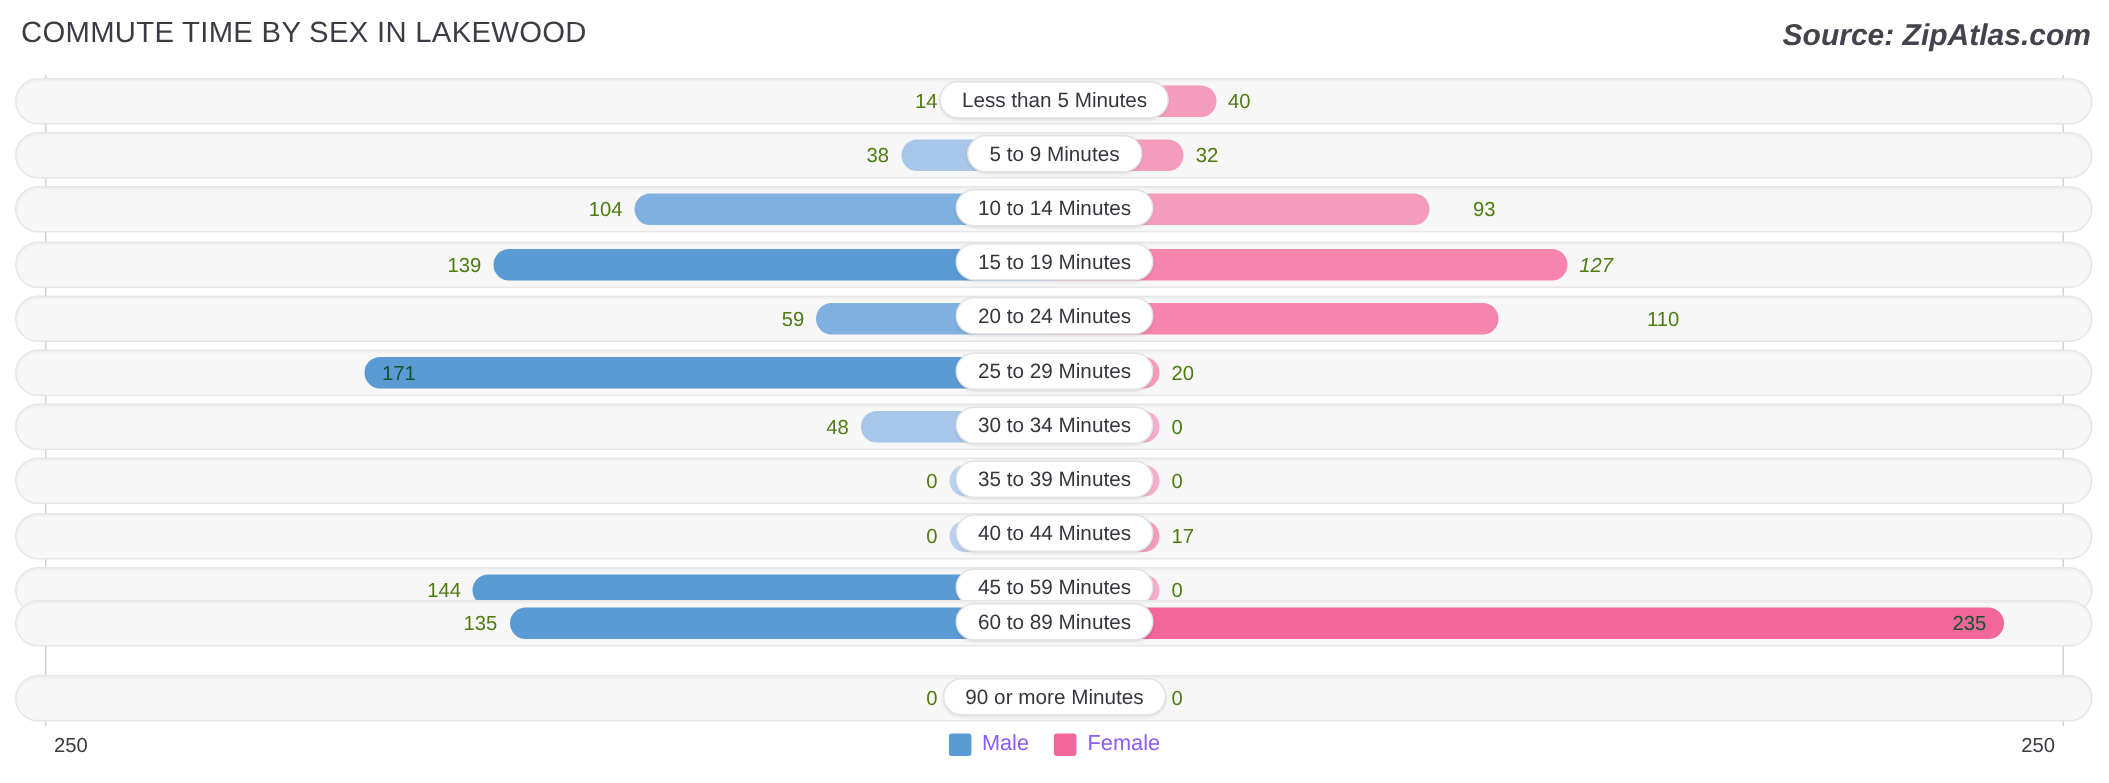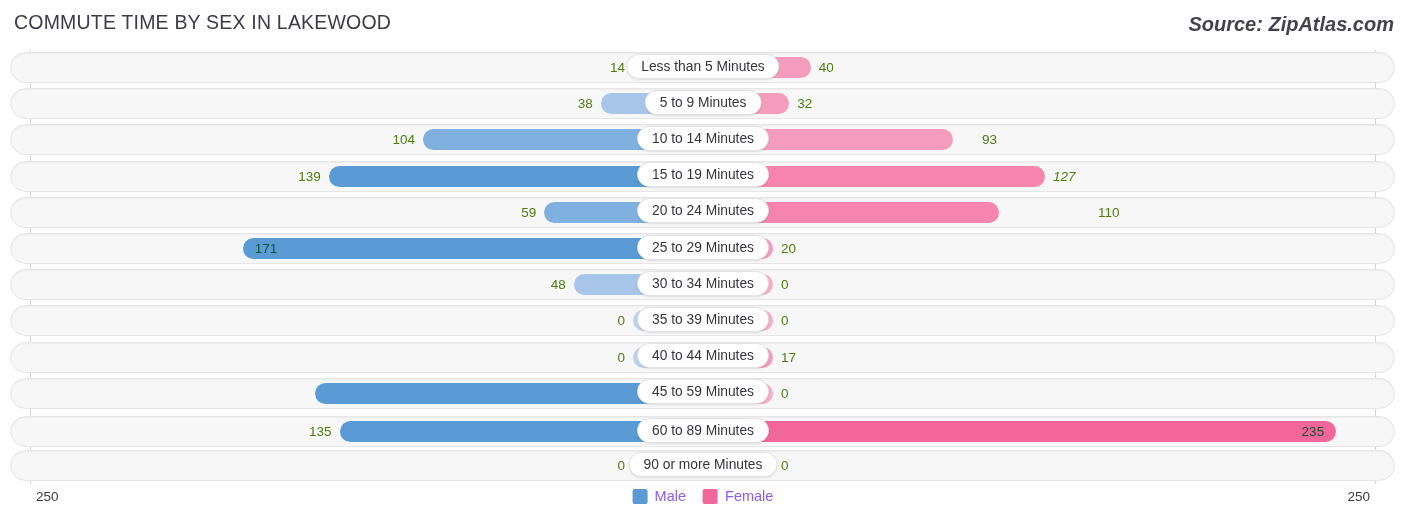--- a/index.html
+++ b/index.html
@@ -173,24 +173,25 @@
           <div class="bar male" style="left: 633px; width: 70px; background: rgb(188, 211, 239);"></div>
           <div class="bar female" style="left: 703px; width: 70px; background: rgb(245, 156, 188);"></div>
           <div class="val male" style="left: 0px; width: 625px;">0</div>
           <div class="val female" style="left: 781px;">17</div>
           <div class="pill">40 to 44 Minutes</div>
         </div>
         <div class="row" style="top: 325.8px;">
           <div class="track"></div>
           <div class="bar male" style="left: 315.352px; width: 387.648px; background: rgb(91, 155, 213);"></div>
           <div class="bar female" style="left: 703px; width: 70px; background: rgb(247, 174, 203);"></div>
+          <div class="val male" style="left: 0px; width: 307.352px;">144</div>
           <div class="val female" style="left: 781px;">0</div>
           <div class="pill">45 to 59 Minutes</div>
         </div>
-        <div class="row" style="top: 364px;">
+        <div class="row" style="top: 348px;">
           <div class="track"></div>
           <div class="bar male" style="left: 339.58px; width: 363.42px; background: rgb(91, 155, 213);"></div>
           <div class="bar female" style="left: 703px; width: 632.62px; background: rgb(242, 102, 154);"></div>
           <div class="val male" style="left: 0px; width: 331.58px;">135</div>
           <div class="val female inside" style="left: 1301.62px;">235</div>
           <div class="pill">60 to 89 Minutes</div>
         </div>
         <div class="row" style="top: 398.2px;">
           <div class="track"></div>
           <div class="bar male" style="left: 633px; width: 70px; background: rgb(188, 211, 239);"></div>

